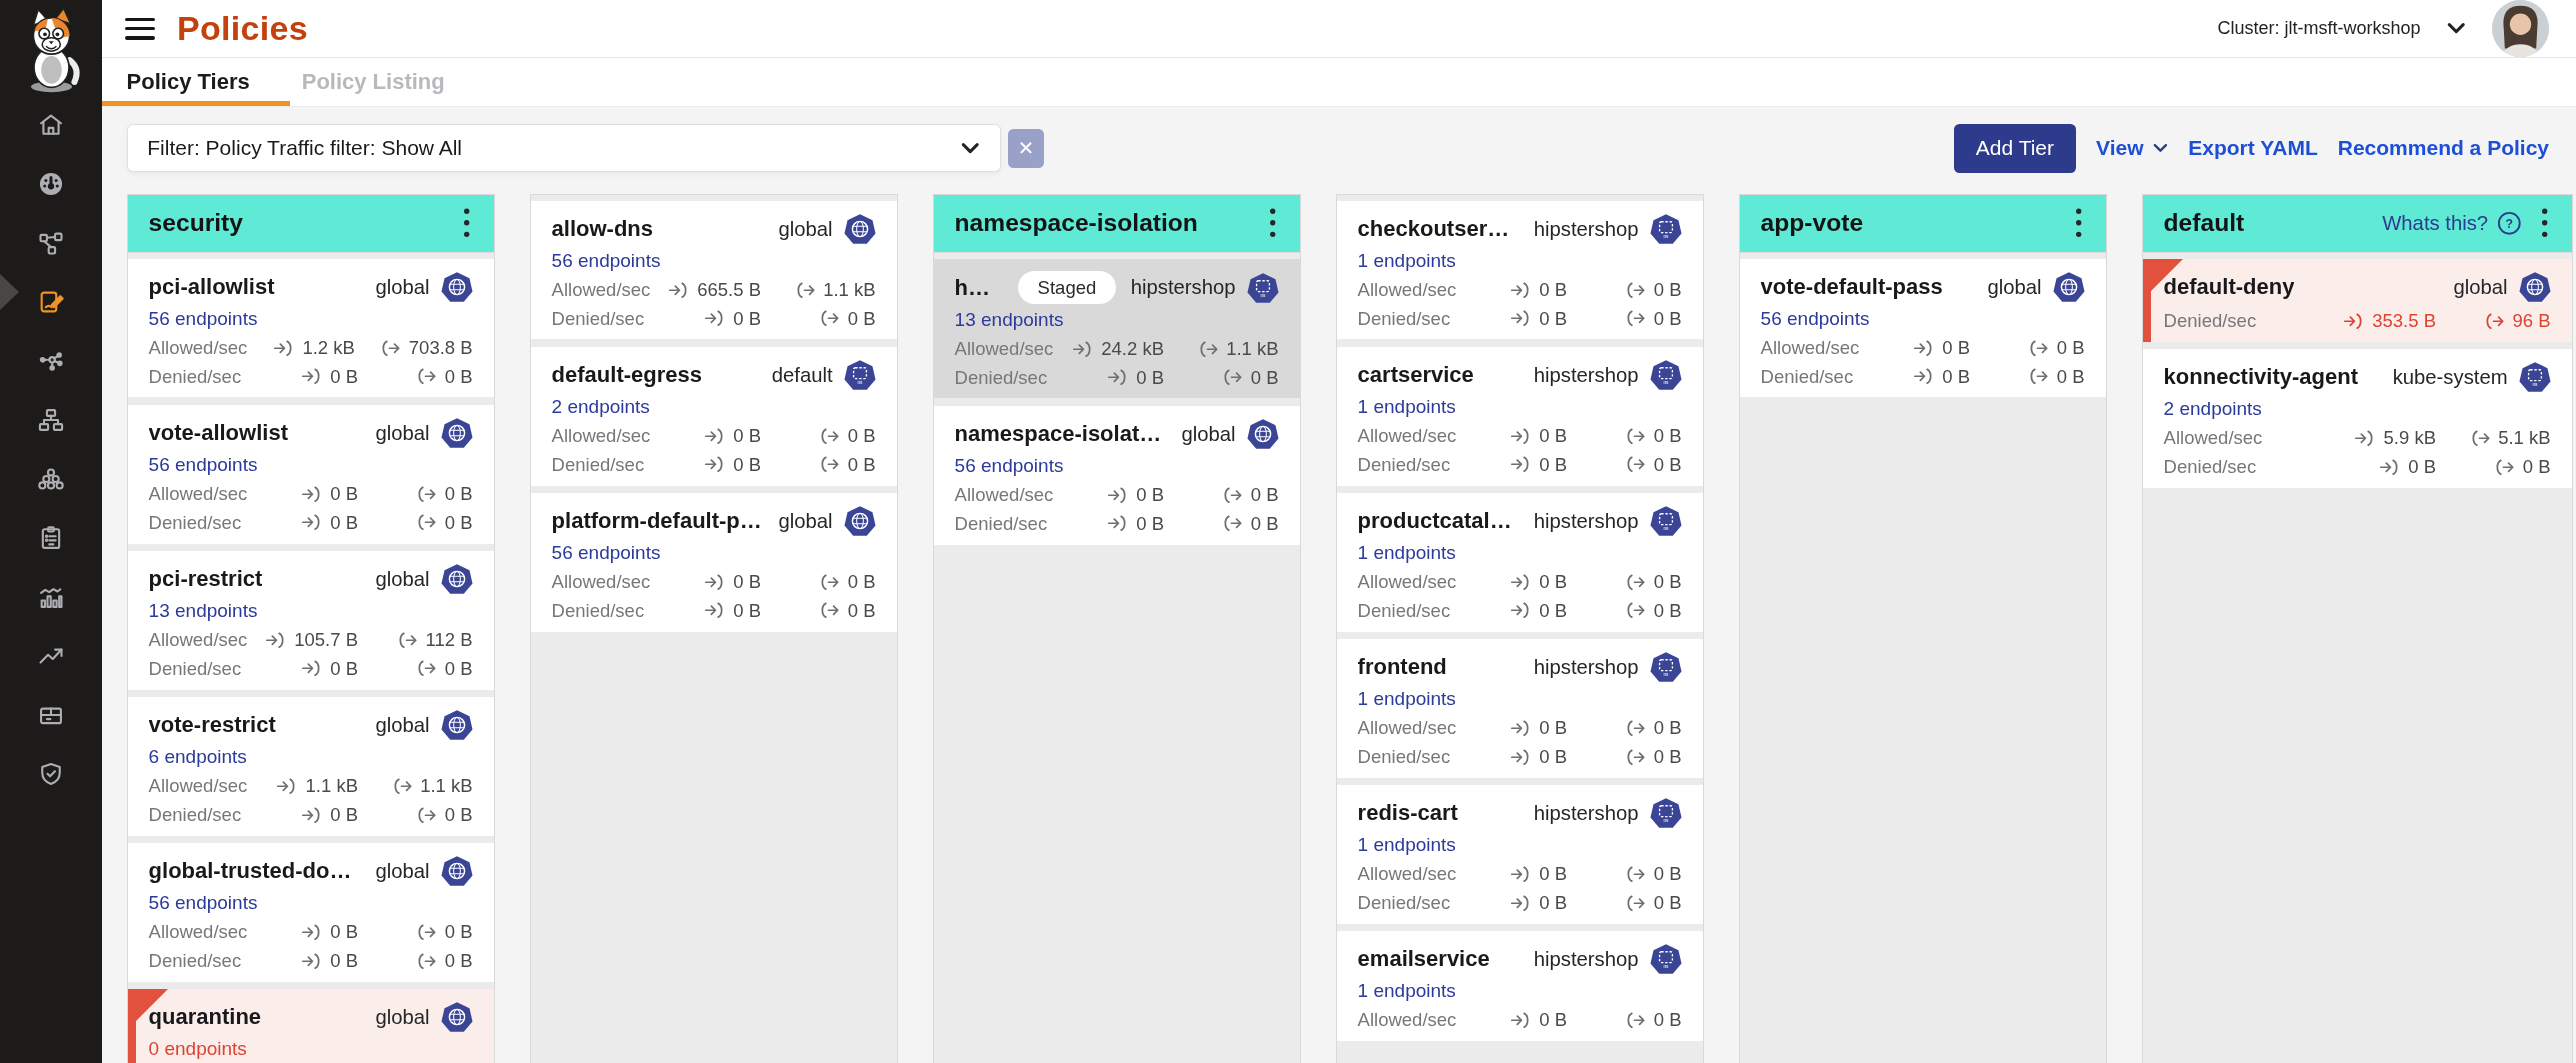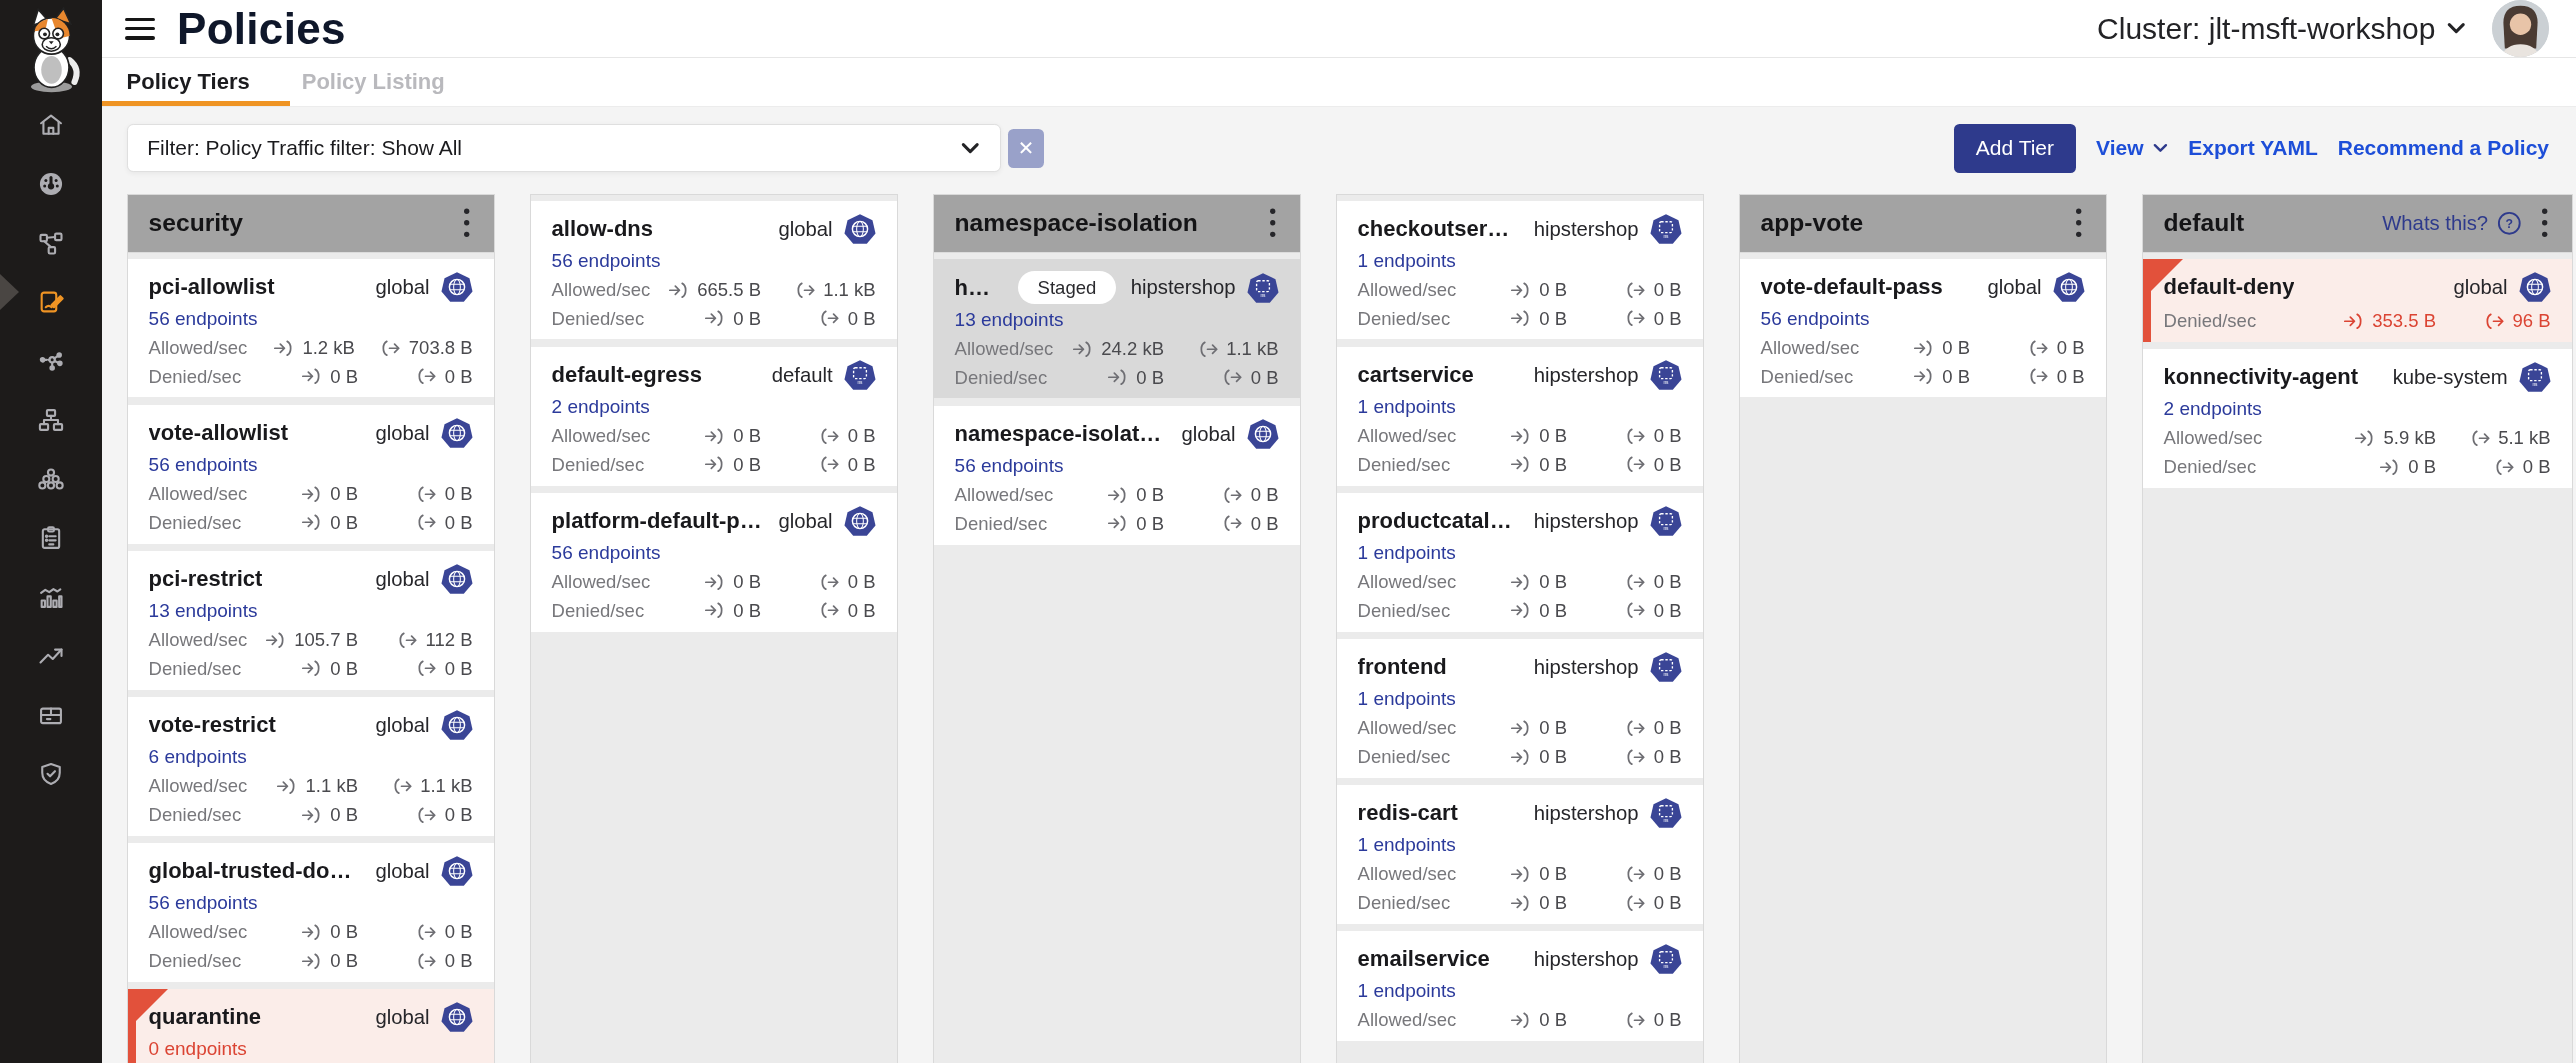--- a/index.html
+++ b/index.html
@@ -14,23 +14,23 @@
   .nav-item{width:102px;height:28px;display:flex;justify-content:center;align-items:center;cursor:pointer}
   .nav-item svg{width:28px;height:28px;stroke:#ADADB2;fill:none;stroke-width:1.8;stroke-linecap:round;stroke-linejoin:round}
   .nav-item.active svg{stroke:#EF9424}
   .active-marker{position:absolute;left:0;top:274px;width:0;height:0;border-top:18.5px solid transparent;border-bottom:18.5px solid transparent;border-left:19.7px solid #4A4643}
 
   
   .main{margin-left:102px}
   .topbar{height:57px;background:#fff;display:flex;align-items:center;padding:0 27px 0 23.4px;border-bottom:1.2px solid #E6E6E6}
   .hamburger{width:29.6px;height:22px;display:flex;flex-direction:column;justify-content:space-between;cursor:pointer;margin-right:22px}
   .hamburger span{display:block;height:3.7px;border-radius:2.5px;background:#161616}
-  .page-title{font-size:44px;font-weight:800;color:#0f172a;letter-spacing:0.3px}
+  .page-title{font-size:34px;font-weight:800;color:#c2410c;letter-spacing:0.3px}
   .topbar-right{margin-left:auto;display:flex;align-items:center;gap:27px}
-  .cluster-select{display:flex;align-items:center;gap:11px;font-size:30px;color:#232326;cursor:pointer}
+  .cluster-select{display:flex;align-items:center;gap:26px;font-size:18px;color:#232326;cursor:pointer}
   .chev{width:18.5px;height:12.3px}
   .chev path{stroke:#232326;stroke-width:2.6;fill:none;stroke-linecap:round;stroke-linejoin:round}
   .avatar{width:57px;height:57px;border-radius:50%;overflow:hidden;background:#CFD4D8;cursor:pointer;flex:none}
 
   
   .tabbar{height:48px;background:#fff;display:flex;align-items:center;gap:52px;padding-left:24.6px;position:relative;border-bottom:1.2px solid #ECECEC}
   .tab{font-size:22px;font-weight:700;cursor:pointer}
   .tab.active{color:#1B1B1E}
   .tab.inactive{color:#B9B9BD}
   .tab-underline{position:absolute;left:0;bottom:0;width:188px;height:4.9px;background:#EF9424}
@@ -43,21 +43,21 @@
   .clear-btn{width:36px;height:39px;border-radius:5.5px;background:#99A1C9;color:#fff;font-size:19.7px;display:flex;align-items:center;justify-content:center;margin-left:7.4px;cursor:pointer}
   .toolbar-right{margin-left:auto;display:flex;align-items:center;gap:20px}
   .btn-primary{background:#2E3A8C;color:#fff;font-size:21px;font-weight:500;padding:12.3px 22px;border-radius:5.5px;cursor:pointer}
   .link-btn{color:#1d4ed8;font-size:21px;font-weight:700;display:flex;align-items:center;gap:9.9px;cursor:pointer}
   .link-btn .chev path{stroke:#2E3A8C}
 
   
   .board{display:flex;gap:35px;margin-top:21px;height:887px}
   .tier-column{width:368px;flex:none;background:#fff;border:0.6px solid #D9D9D9;display:flex;flex-direction:column;box-sizing:border-box}
   .tier-column.wide{width:431px}
-  .tier-header{height:57px;flex:none;display:flex;align-items:center;gap:13.5px;padding:0 17px 0 21px;border-bottom:0.6px solid #DCDCDC;background:#a3a3a3}
+  .tier-header{height:57px;flex:none;display:flex;align-items:center;gap:13.5px;padding:0 17px 0 21px;border-bottom:0.6px solid #DCDCDC;background:#5eead4}
   .tier-name{font-size:24.6px;font-weight:700;color:#141416}
   .tier-help{margin-left:auto;display:flex;align-items:center;gap:8.6px;font-size:20.3px;color:#2E3A8C;cursor:pointer}
   .help-svg{width:24.6px;height:24.6px}
   .kebab-btn{margin-left:auto;padding:3.7px 6.2px;cursor:pointer;display:flex}
   .tier-help + .kebab-btn{margin-left:0}
   .kebab-svg{width:7.4px;height:29.6px}
   .tier-body{flex:1;background:#EBEBEB;display:flex;flex-direction:column;gap:7.4px;padding-top:6.2px;overflow:hidden}
 
   
   .policy-card{background:#fff;padding:12.3px 21px 9.9px;position:relative;cursor:pointer}

